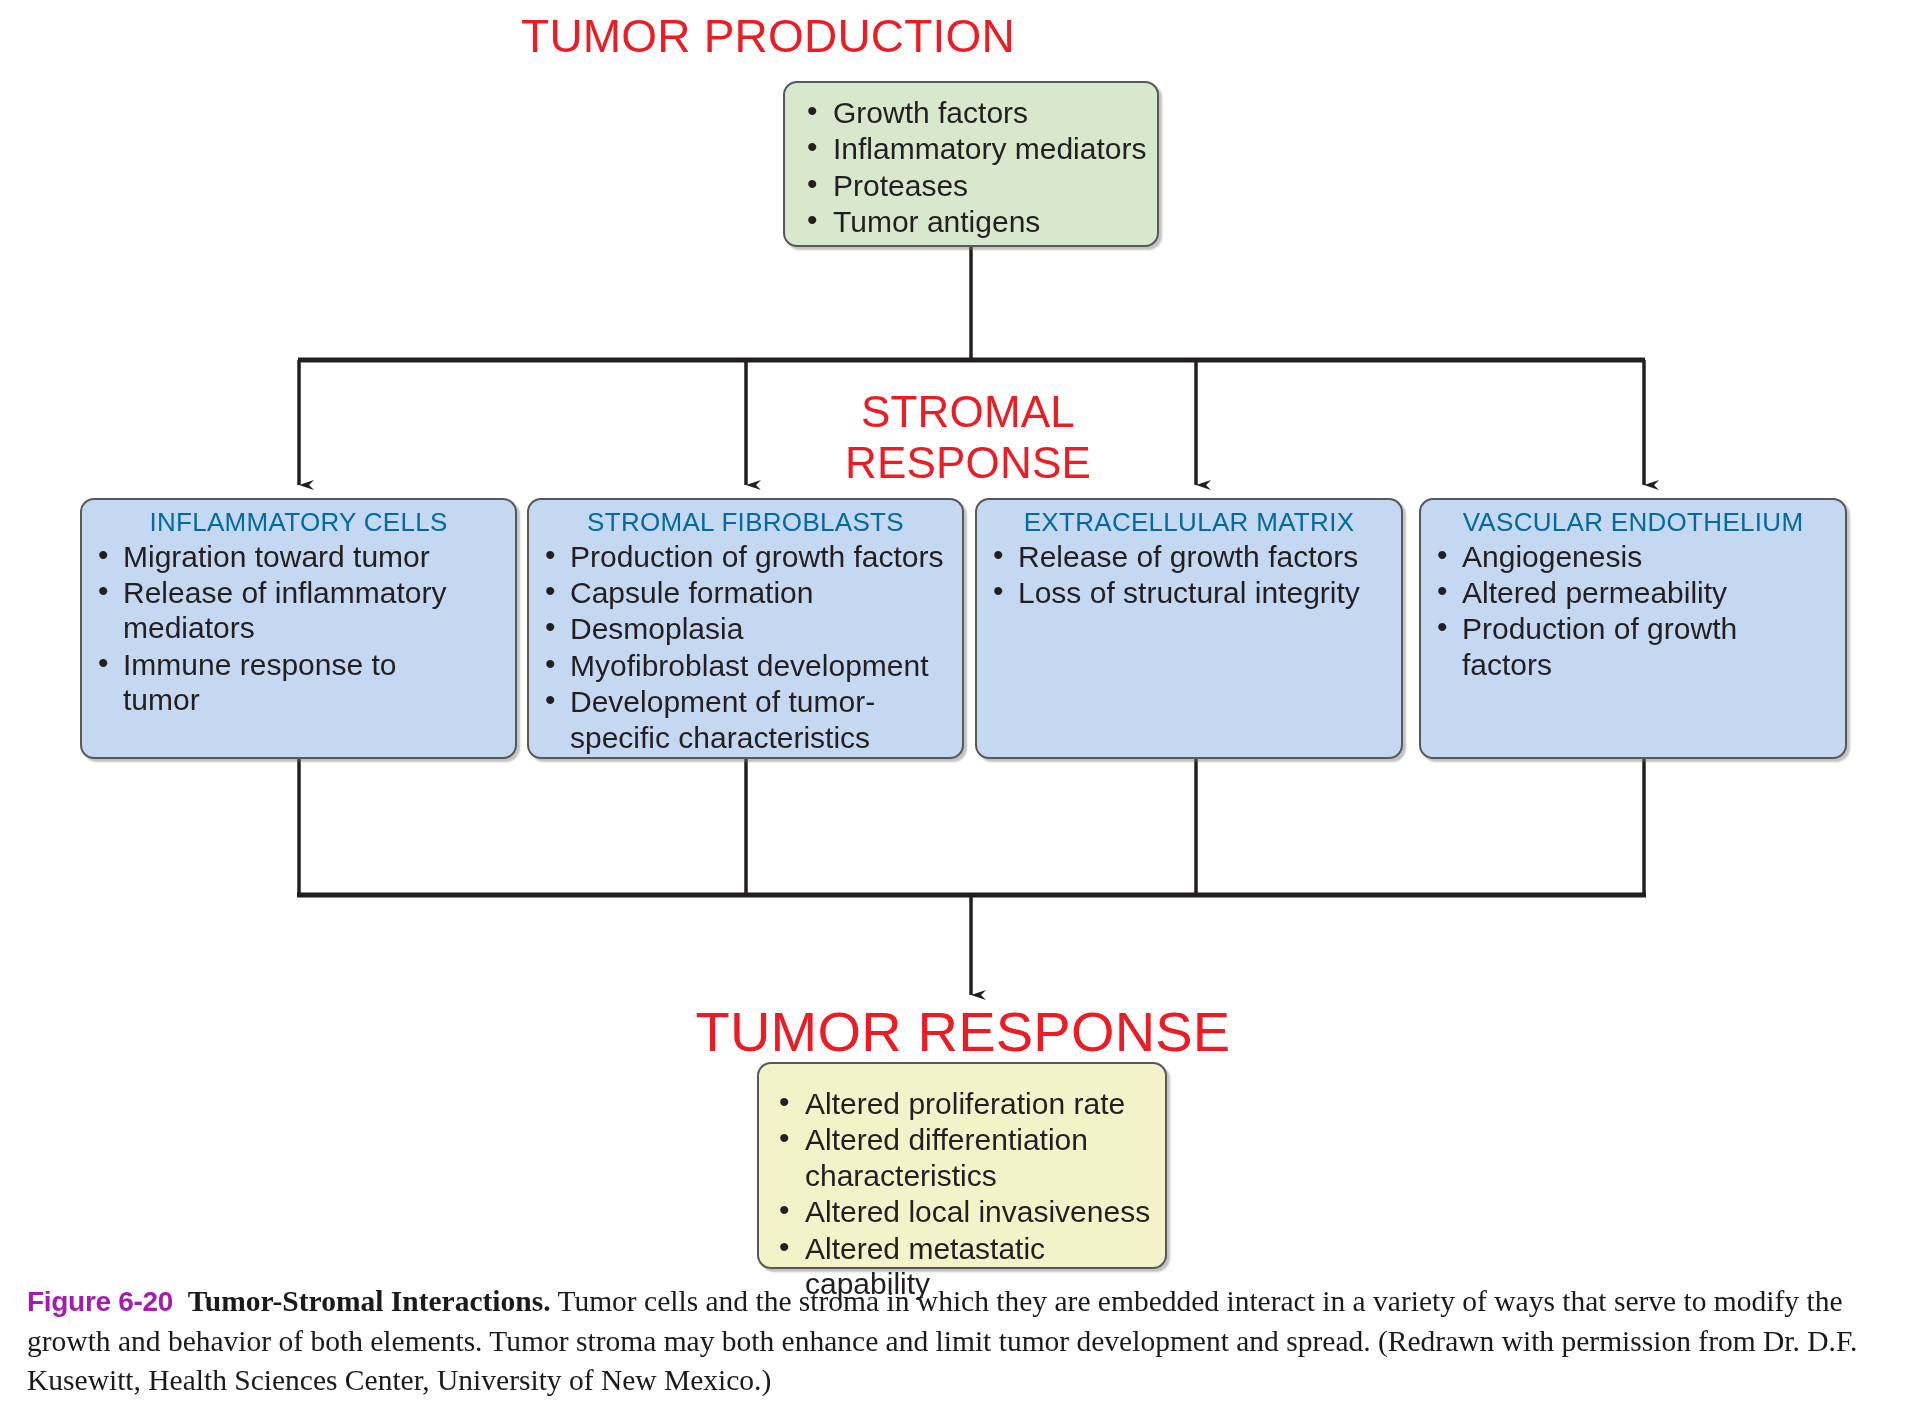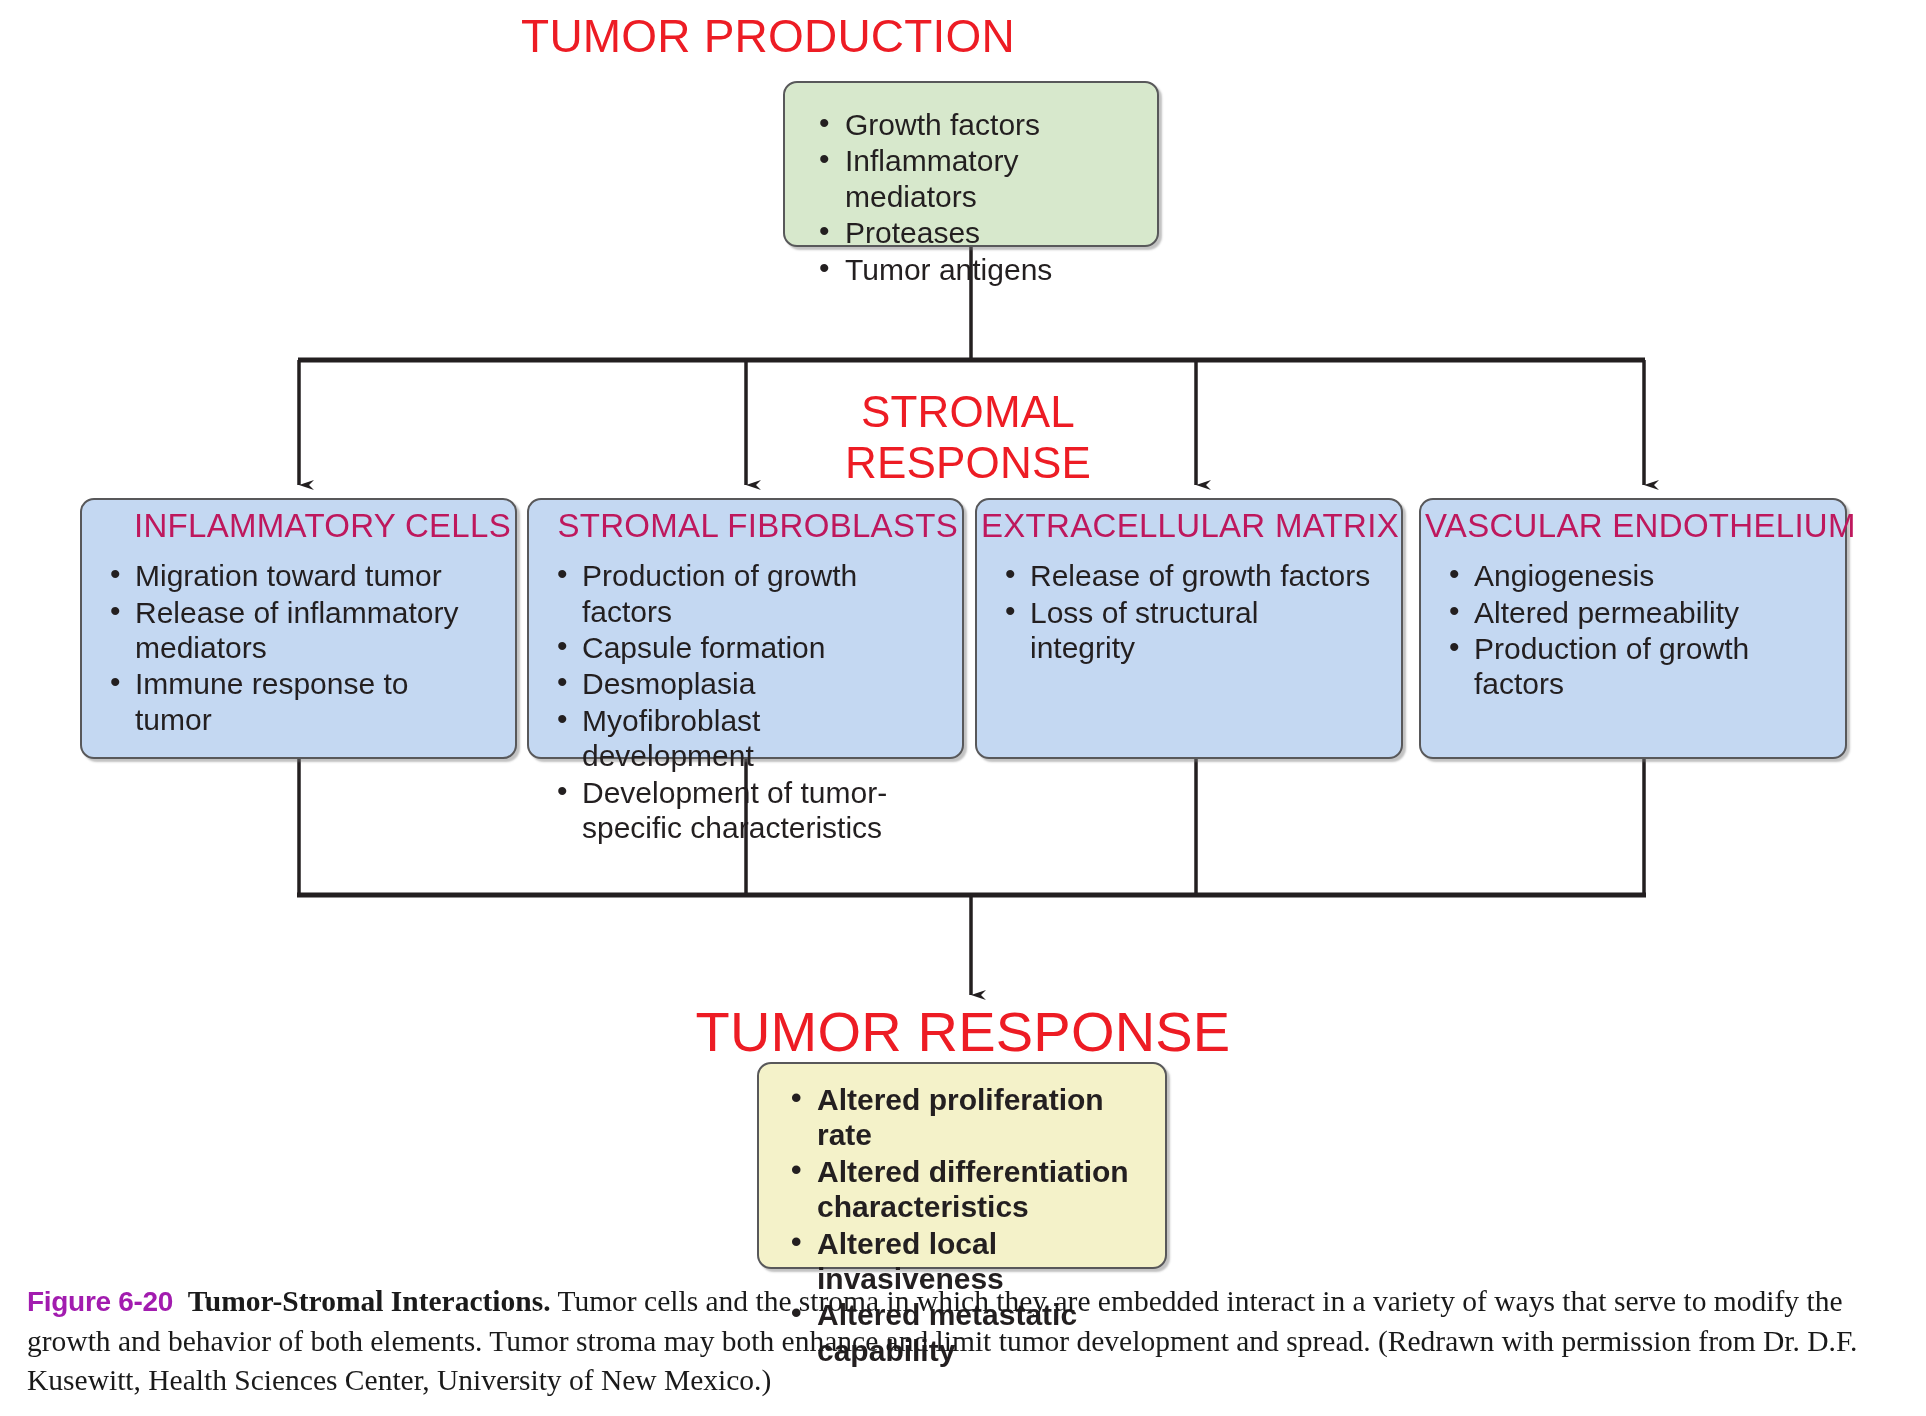--- a/index.html
+++ b/index.html
@@ -65,32 +65,32 @@
     border: 2px solid #58585a;
     border-radius: 14px;
     box-shadow: 3px 3px 2px rgba(120,120,120,0.45);
   }
 
   .box-green  { background: #d7e8cc; }
   .box-blue   { background: #c4d8f2; }
   .box-yellow { background: #f4f2c9; }
 
   .box-title {
-    text-align: right;
-    font-size: 33px;
-    color: #be185d;
+    text-align: center;
+    font-size: 26px;
+    color: #0369a1;
     letter-spacing: 0.3px;
     padding: 8px 4px 2px 4px;
     line-height: 1.1;
     white-space: nowrap;
   }
 
   ul.bullets {
     list-style: none;
-    margin: 12px;
+    margin: 0;
     padding: 0;
   }
   ul.bullets li {
     position: relative;
     font-size: 30px;
     color: #231f20;
     line-height: 1.18;
     padding-left: 28px;
     margin: 0 0 1px 0;
     white-space: pre-line;
@@ -135,22 +135,21 @@
     padding: 0 18px 0 14px;
   }
   .box-blue ul.bullets li { padding-left: 27px; }
 
   
   #box-tumor-response {
     left: 757px; top: 1062px;
     width: 410px; height: 207px;
   }
   #box-tumor-response ul.bullets {
-    padding: 6px 8px 0 18px;
-    font-weight: bold;
+    padding: 22px 8px 0 18px;
   }
 
   
   #figure-caption {
     position: absolute;
     left: 27px;
     top: 1282px;
     width: 1880px;
     font-family: "Liberation Serif", serif;
     font-size: 29.5px;

